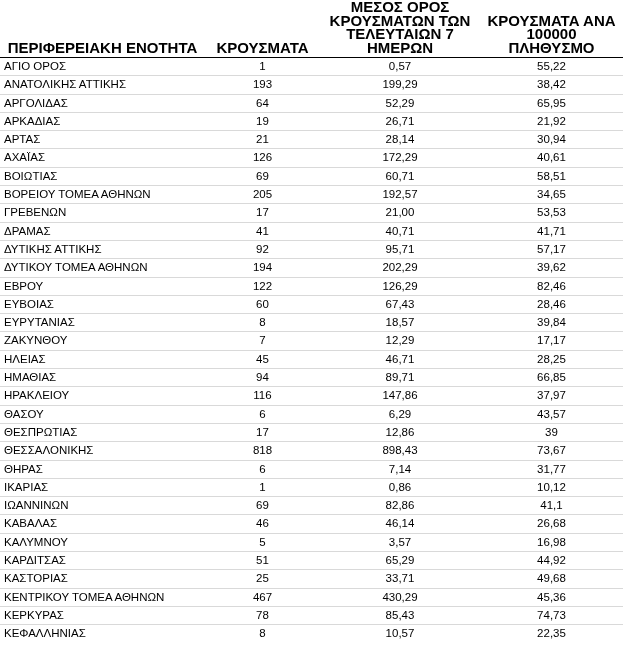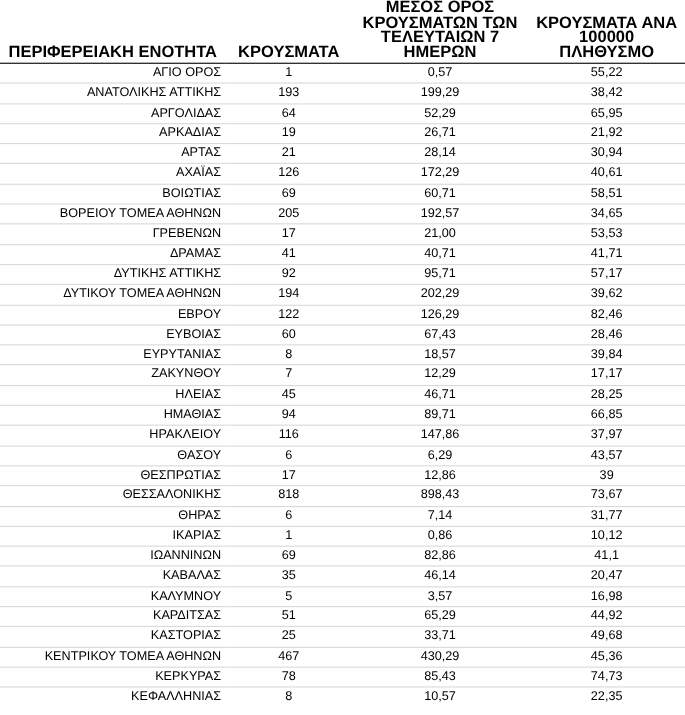--- a/index.html
+++ b/index.html
@@ -51,21 +51,21 @@
     border-bottom: 1px solid #d9d9d9;
     text-align: center;
     font-size: 11.5px;
     white-space: nowrap;
     overflow: hidden;
   }
   tbody tr:last-child td {
     border-bottom: none;
   }
   tbody td.region {
-    text-align: right;
+    text-align: left;
     margin-top: 36px;
   }
 </style>
 </head>
 <body>
 
 <div class="sheet">
   <table class="data-table">
     <colgroup>
       <col class="c-region">
@@ -227,23 +227,23 @@
           <td>10,12</td>
         </tr>
         <tr>
           <td class="region">ΙΩΑΝΝΙΝΩΝ</td>
           <td>69</td>
           <td>82,86</td>
           <td>41,1</td>
         </tr>
         <tr>
           <td class="region">ΚΑΒΑΛΑΣ</td>
-          <td>35</td>
+          <td>46</td>
           <td>46,14</td>
-          <td>20,47</td>
+          <td>26,68</td>
         </tr>
         <tr>
           <td class="region">ΚΑΛΥΜΝΟΥ</td>
           <td>5</td>
           <td>3,57</td>
           <td>16,98</td>
         </tr>
         <tr>
           <td class="region">ΚΑΡΔΙΤΣΑΣ</td>
           <td>51</td>

